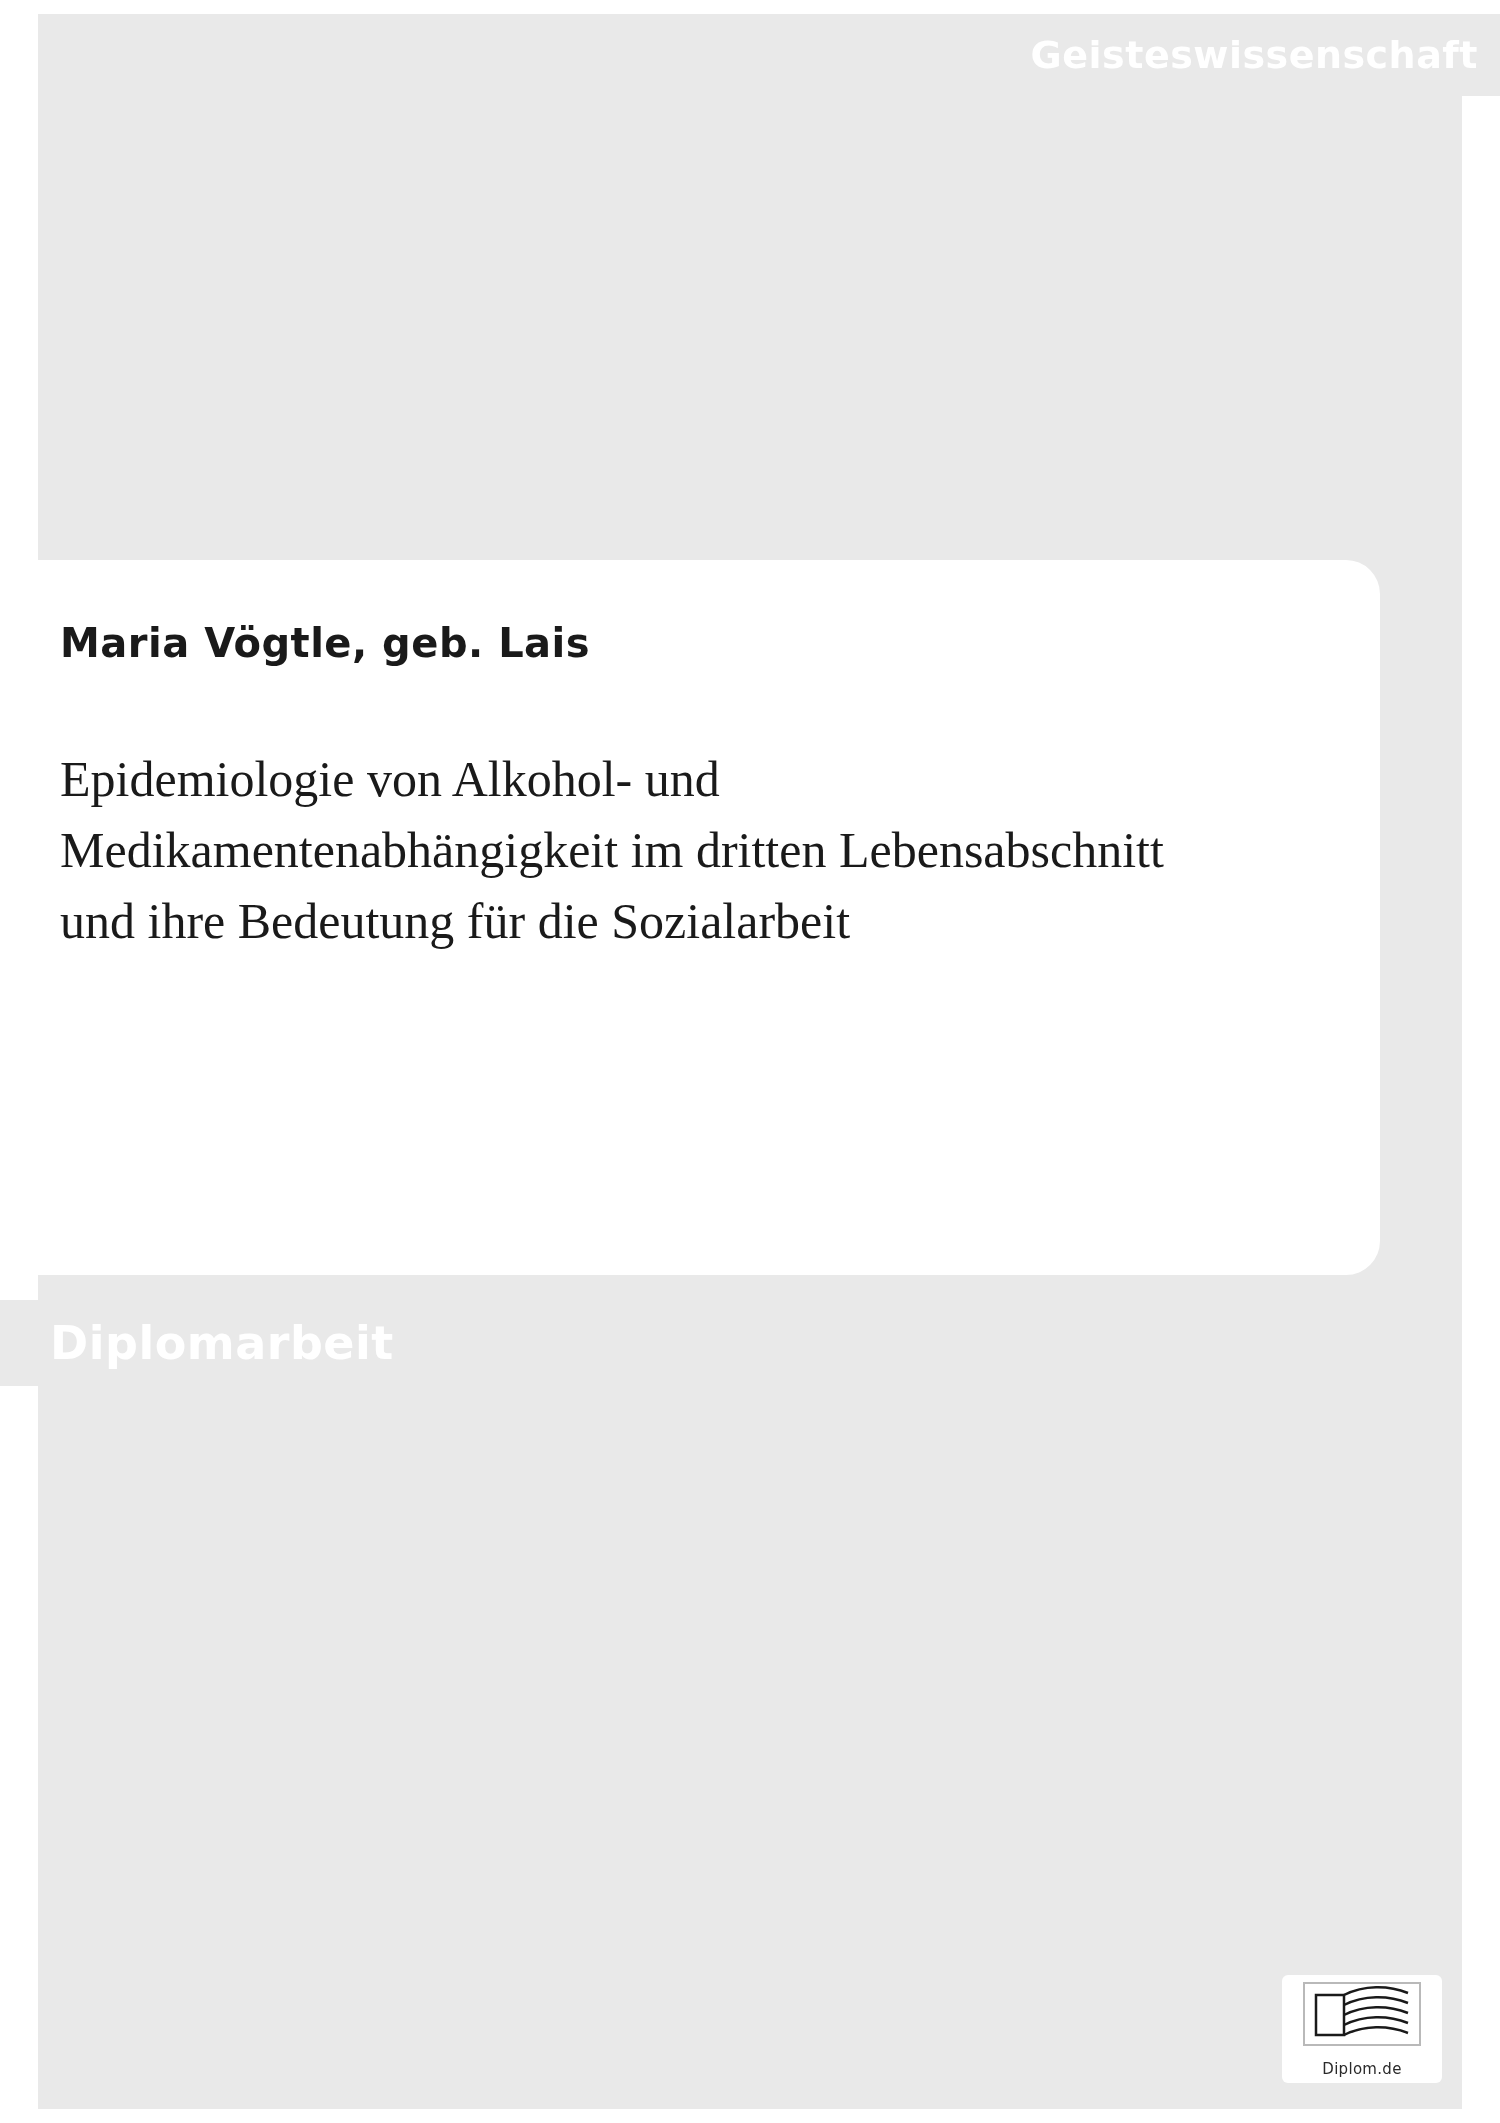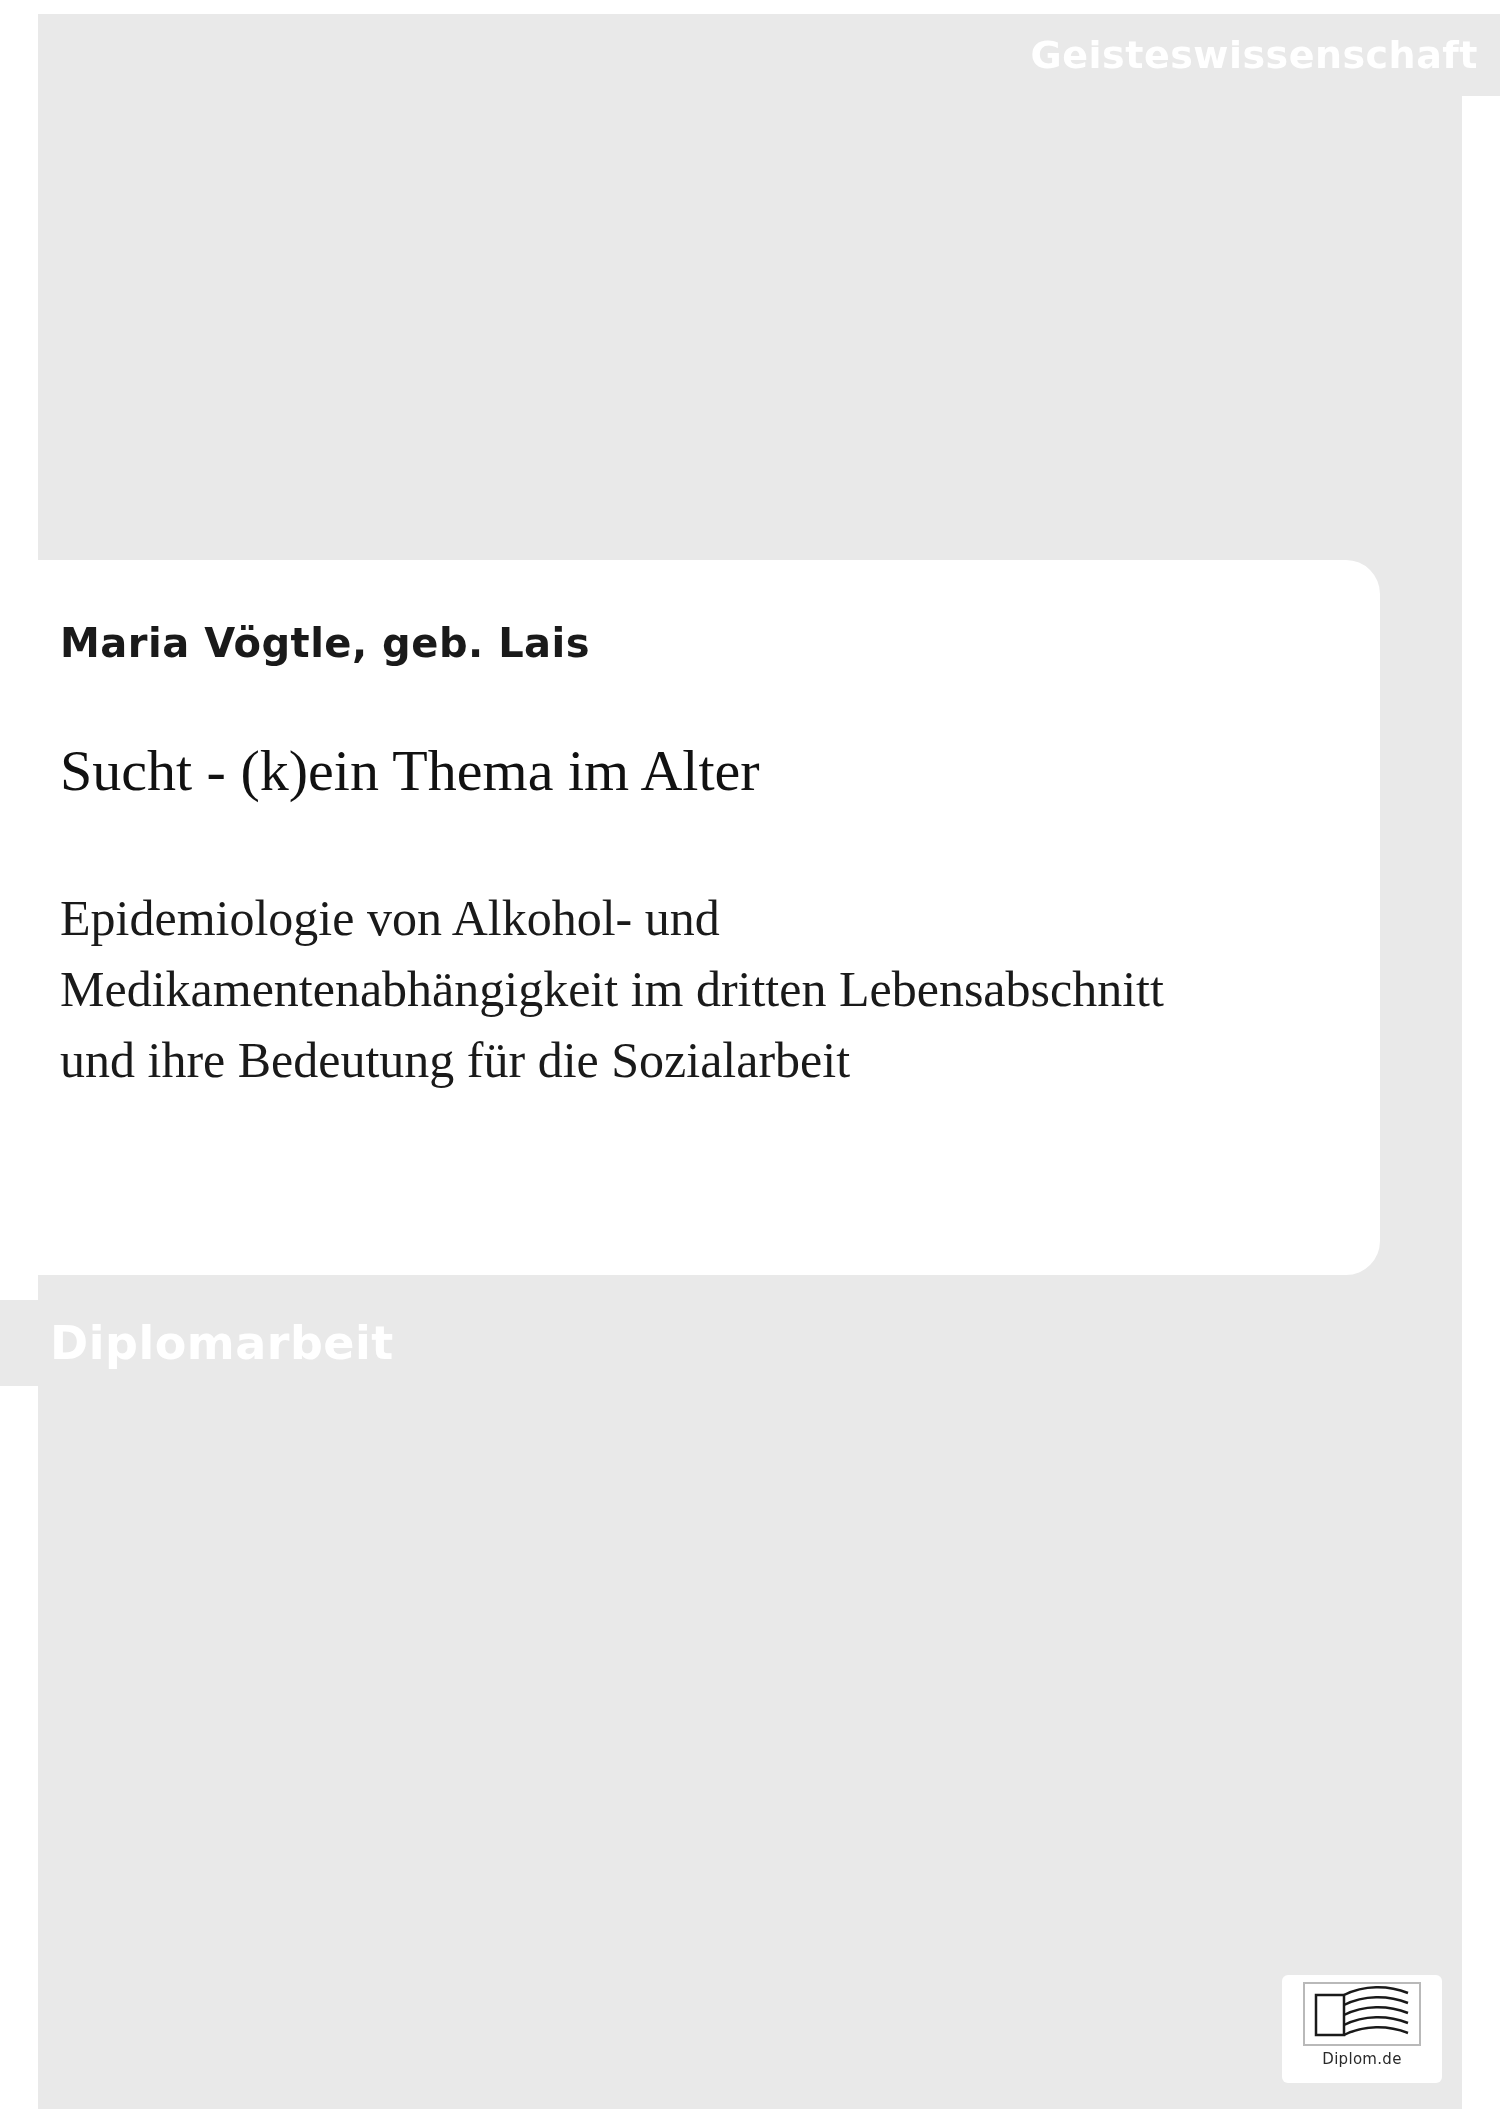--- a/index.html
+++ b/index.html
@@ -137,39 +137,38 @@
     box-sizing: border-box;
   }
   .logo-mark {
     width: 120px;
     height: 66px;
   }
   .logo-text {
     font-family: "DejaVu Sans", sans-serif;
     font-size: 15px;
     color: #2a2a2a;
-    margin-top: 3px;
+    margin-top: 13px;
     letter-spacing: 0.3px;
   }
 </style>
 </head>
 <body>
 
 <div class="cover">
 
   <div class="page-field"></div>
 
   <div class="category-banner">
     <span class="category-text">Geisteswissenschaft</span>
   </div>
 
   <div class="title-card">
     <div class="author">Maria Vögtle, geb. Lais</div>
 
-    <h1 class="title">Sucht - (k)ein Thema im Alter</h1>
 
     <div class="subtitle">
       <span class="subtitle-line">Epidemiologie von Alkohol- und</span>
       <span class="subtitle-line">Medikamentenabhängigkeit im dritten Lebensabschnitt</span>
       <span class="subtitle-line">und ihre Bedeutung für die Sozialarbeit</span>
     </div>
   </div>
 
   <div class="doctype-band">
     <span class="doctype-text">Diplomarbeit</span>

